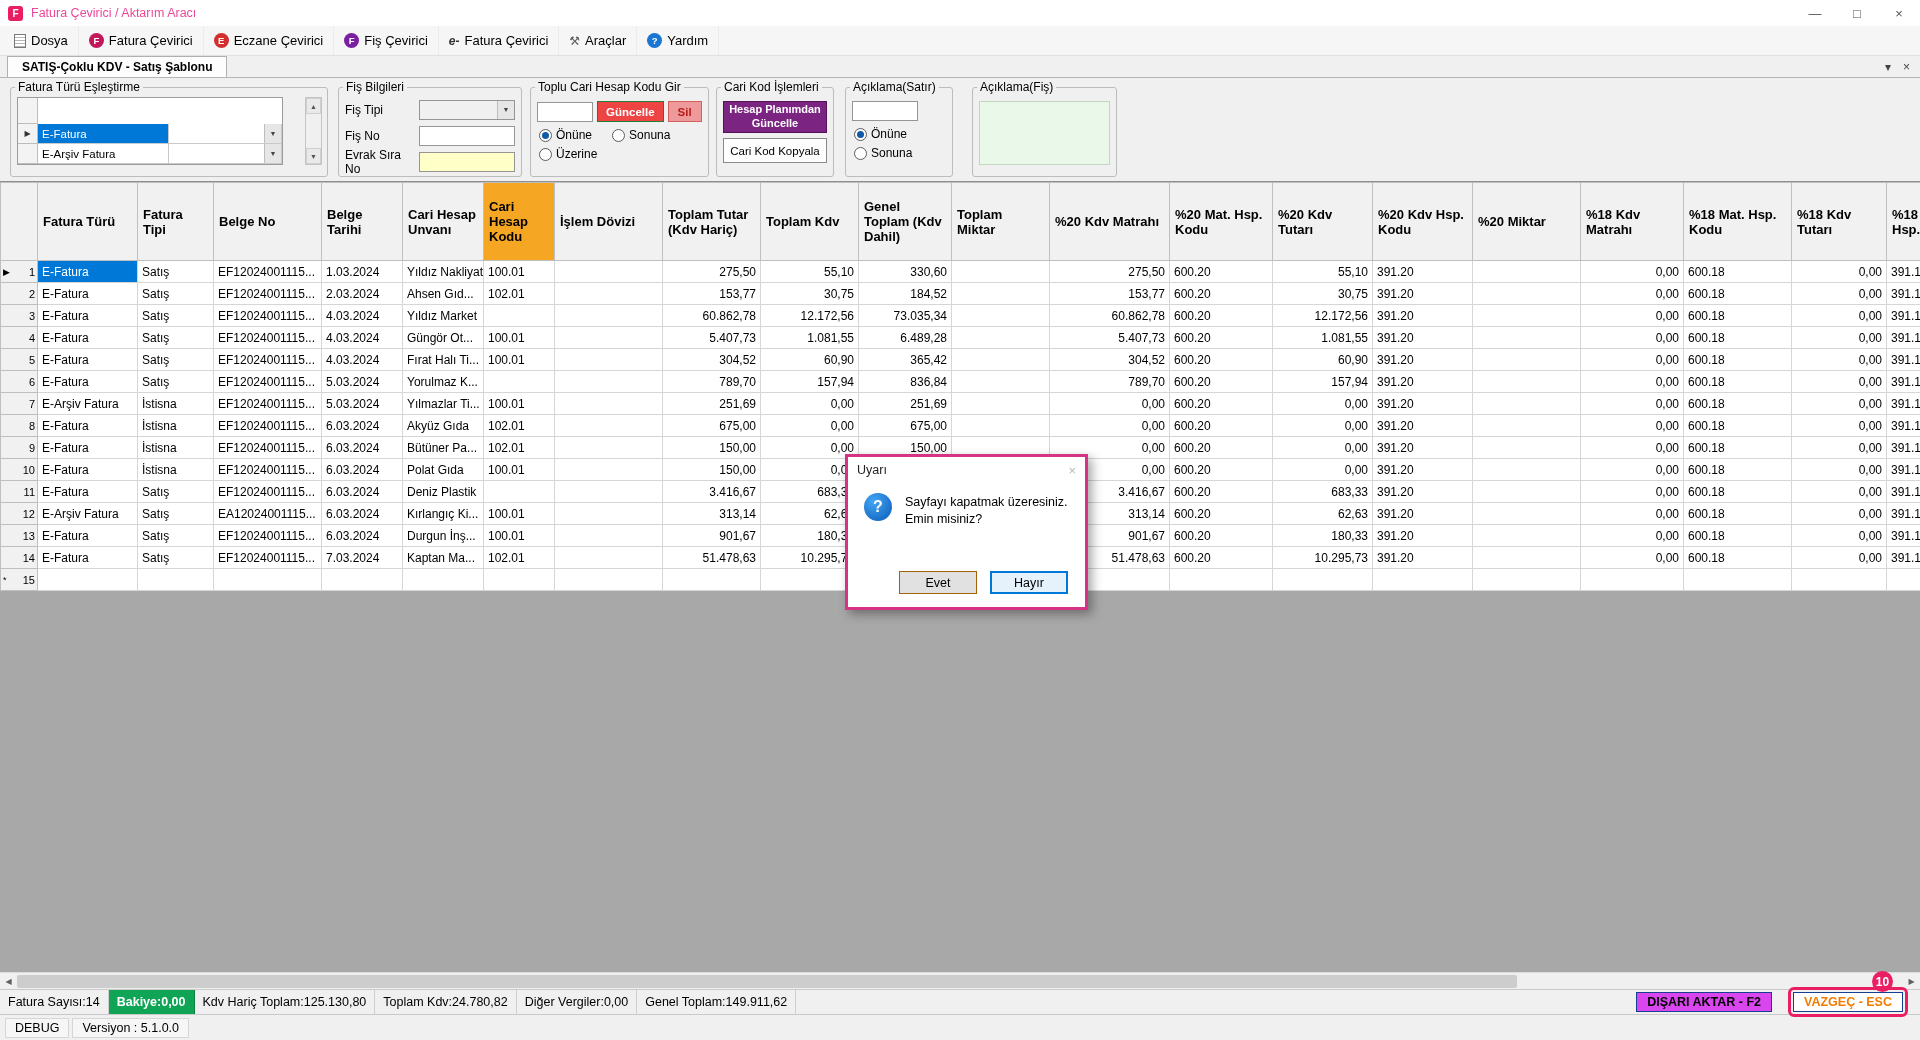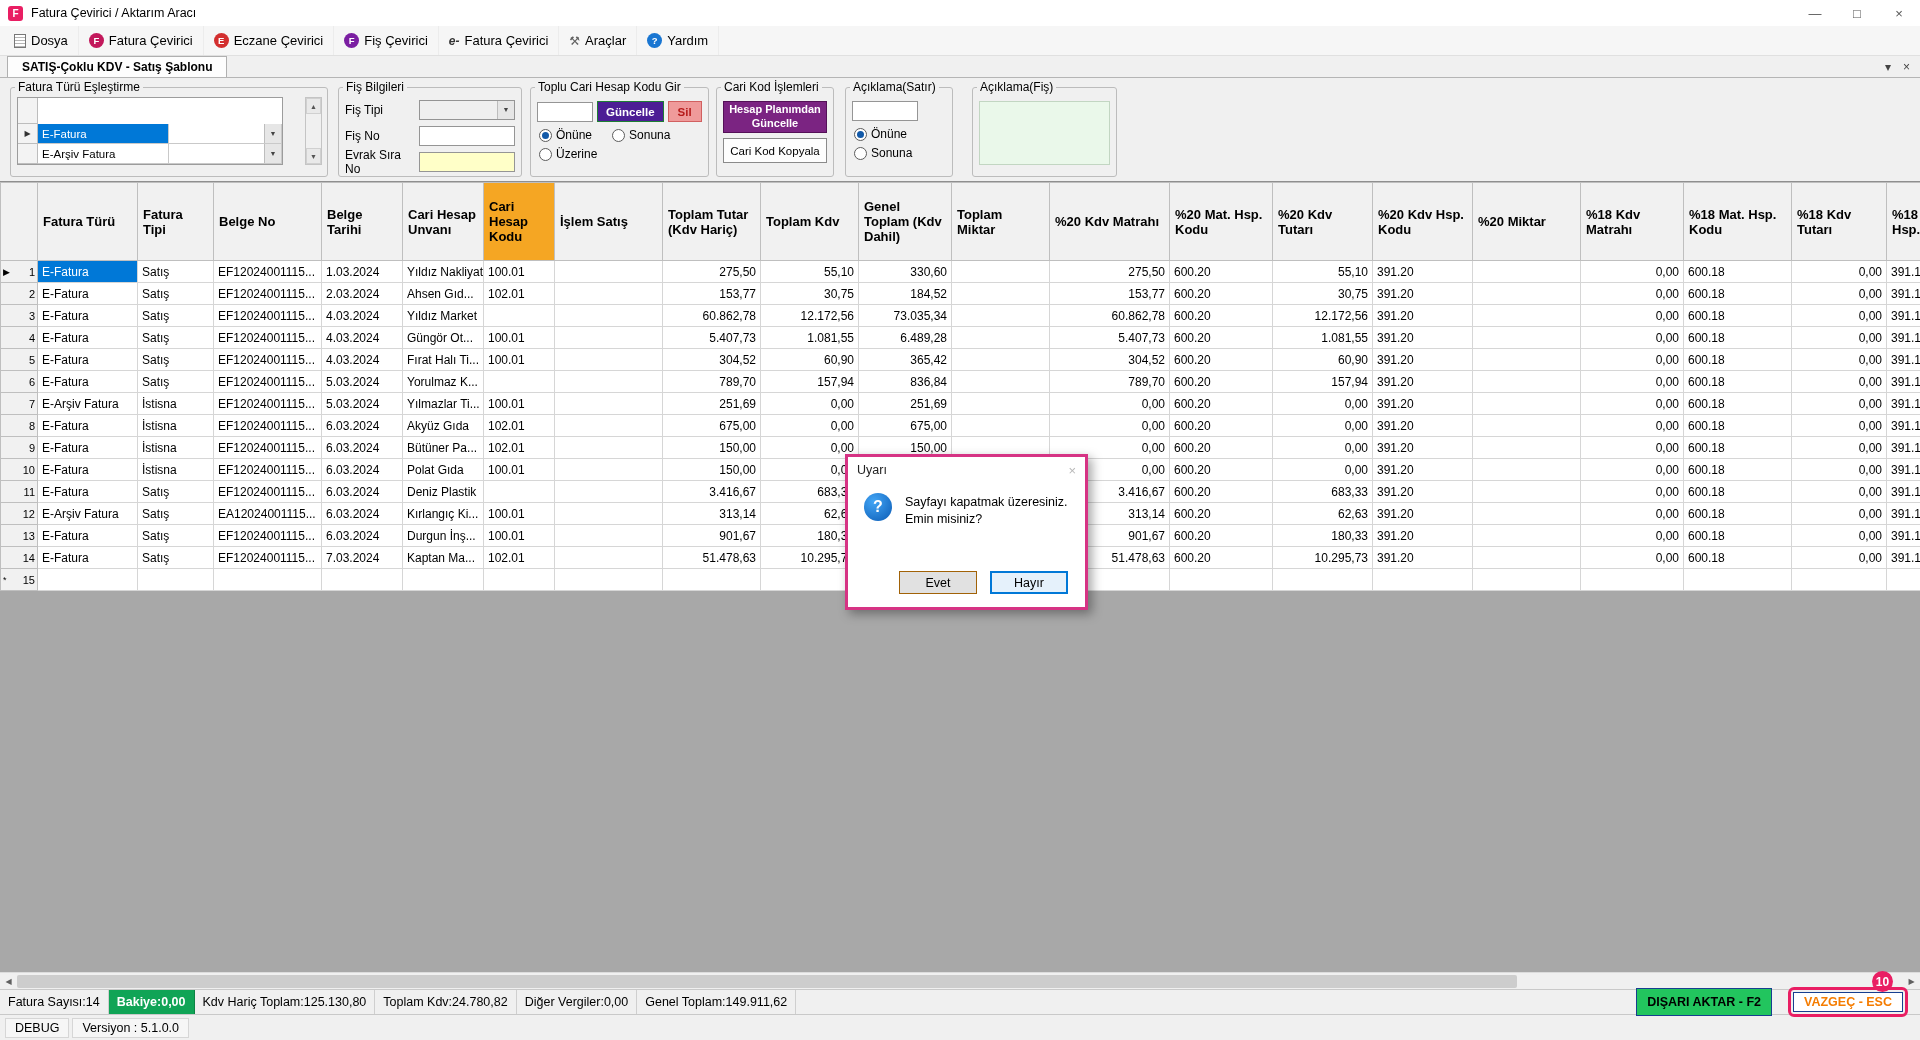--- a/index.html
+++ b/index.html
@@ -4,21 +4,21 @@
 <style>
   * { box-sizing: border-box; margin: 0; padding: 0; }
   html,body { width:1920px; height:1040px; }
   body {
     position: relative; overflow: hidden; background:#f0f0f0;
     font-family:"Liberation Sans","DejaVu Sans",sans-serif; font-size:12px; color:#000;
   }
   
   .titlebar { position:absolute; top:0; left:0; width:1920px; height:26px; background:#fff; display:flex; align-items:center; padding-left:8px; }
   .app-icon { width:15px; height:15px; background:#e91e63; color:#fff; font-weight:bold; font-size:10px; display:inline-flex; align-items:center; justify-content:center; border-radius:3px; }
-  .title-text { margin-left:8px; color:#000000; font-size:12.5px; }
+  .title-text { margin-left:8px; color:#ec4899; font-size:12.5px; }
   .win-controls { margin-left:auto; display:flex; height:100%; }
   .win-btn { width:42px; display:flex; align-items:center; justify-content:center; color:#555; font-size:13px; }
   
   .menubar { position:absolute; top:26px; left:0; width:1920px; height:30px; background:#f6f6f6; border-bottom:1px solid #e0e0e0; display:flex; align-items:center; padding-left:4px; }
   .menu-item { display:flex; align-items:center; gap:5px; padding:0 10px; height:100%; border-right:1px solid #ececec; font-size:13px; cursor:default; }
   .mi-circle { width:15px; height:15px; border-radius:50%; color:#fff; font-size:9.5px; font-weight:bold; display:inline-flex; align-items:center; justify-content:center; }
   .mi-doc { width:12px; height:14px; border:1px solid #777; background:repeating-linear-gradient(to bottom,#fff 0,#fff 2px,#b5b5b5 2px,#b5b5b5 3px); }
   .mi-glyph { font-size:12px; font-weight:bold; font-style:italic; }
   
   .tabstrip { position:absolute; top:56px; left:0; width:1920px; height:22px; background:#f0f0f0; border-bottom:1px solid #b5b5b5; display:flex; align-items:flex-end; padding-left:7px; }
@@ -46,21 +46,21 @@
   
   .form-row { height:21px; margin:5px 6px; display:flex; align-items:center; }
   .form-row label { width:74px; font-size:12px; }
   .txt { width:96px; height:20px; border:1px solid #959595; background:#fff; font:inherit; padding:0 3px; }
   .txt.yellow { background:#ffffc8; }
   .combo { width:96px; height:20px; border:1px solid #959595; background:#f0f0f0; display:flex; align-items:stretch; }
   .combo .cfield { flex:1; }
   
   .tc-row1 { display:flex; gap:4px; margin:7px 6px 6px; align-items:center; }
   .tc-input { width:56px; height:20px; border:1px solid #959595; background:#fff; font:inherit; padding:0 3px; }
-  .btn-guncelle { height:21px; padding:0 8px; background:#4c1d95; color:#fff; border:1px solid #1e7e34; font-size:11.5px; font-weight:bold; font-family:inherit; }
+  .btn-guncelle { height:21px; padding:0 8px; background:#ef4444; color:#fff; border:1px solid #1e7e34; font-size:11.5px; font-weight:bold; font-family:inherit; }
   .btn-sil { height:21px; padding:0 9px; background:#ef9a9a; color:#b71c1c; border:1px solid #d16060; font-size:11.5px; font-weight:bold; font-family:inherit; }
   .radio-row { display:flex; align-items:center; gap:4px; margin:5px 8px; font-size:12px; }
   .radio { width:13px; height:13px; border:1px solid #5c5c5c; border-radius:50%; background:#fff; position:relative; flex:none; }
   .radio.checked::after { content:""; position:absolute; inset:2px; border-radius:50%; background:#1259a8; }
   .rspace { margin-left:16px; }
   
   .btn-purple { display:block; margin:7px auto 5px; width:104px; height:32px; background:#7b2482; color:#fff; border:1px solid #541057; font-size:11px; font-weight:bold; line-height:1.25; font-family:inherit; }
   .btn-copy { display:block; margin:4px auto; width:104px; height:25px; background:#fdfdfd; border:1px solid #8a8a8a; font-size:11.5px; font-family:inherit; }
   
   .fis-textarea { margin:7px 6px; width:131px; height:64px; background:#eaf8ea; border:1px solid #c2d6c2; }
@@ -78,21 +78,21 @@
   
   .hscroll { position:absolute; top:972px; left:0; width:1920px; height:17px; background:#f0f0f0; border-top:1px solid #dcdcdc; }
   .hs-arrow { position:absolute; top:0; width:17px; height:17px; display:flex; align-items:center; justify-content:center; font-size:8px; color:#606060; }
   .hs-left{left:0;} .hs-right{right:0;}
   .hs-thumb { position:absolute; left:17px; top:2px; height:13px; width:1500px; background:#cdcdcd; border-radius:2px; }
   
   .statusbar { position:absolute; top:989px; left:0; width:1920px; height:25px; background:#f0f0f0; border-top:1px solid #c9c9c9; display:flex; align-items:center; z-index:20; overflow:visible; }
   .seg { height:100%; display:flex; align-items:center; padding:0 8px; border-right:1px solid #cfcfcf; font-size:12.5px; white-space:nowrap; }
   .seg.green { background:#10a456; color:#fff; border-right-color:#0c8344; font-weight:bold; }
   .sb-buttons { margin-left:auto; display:flex; align-items:center; gap:16px; padding-right:12px; }
-  .export-btn { height:28px; background:#22c55e; border:1px solid #173f8f; font-weight:bold; font-size:12.5px; padding:0 10px; color:#000; font-family:inherit; }
+  .export-btn { height:20px; background:#d946ef; border:1px solid #173f8f; font-weight:bold; font-size:12.5px; padding:0 10px; color:#000; font-family:inherit; }
   .cancel-wrap { position:relative; border:3px solid #e91e63; border-radius:6px; padding:2px; display:inline-flex; }
   .cancel-btn { height:20px; background:#fff; border:1px solid #173f8f; font-weight:bold; font-size:12.5px; padding:0 10px; color:#f57c00; font-family:inherit; }
   .badge { position:absolute; top:-19px; right:12px; width:21px; height:21px; border-radius:50%; background:#e91e63; color:#fff; font-weight:bold; font-size:12px; display:flex; align-items:center; justify-content:center; }
   
   .footer { position:absolute; top:1014px; left:0; width:1920px; height:26px; background:#f0f0f0; border-top:1px solid #c9c9c9; display:flex; align-items:center; padding-left:2px; }
   .fseg { display:flex; align-items:center; padding:0 9px; height:20px; border:1px solid #d6d6d6; margin-left:3px; font-size:12.5px; background:#f6f6f6; }
   
   .dialog { position:absolute; left:845px; top:454px; width:243px; height:156px; background:#fff; border:3px solid #d63384; box-shadow:4px 4px 10px rgba(0,0,0,0.35); z-index:50; }
   .dlg-title { height:26px; display:flex; align-items:center; padding:0 9px; font-size:12.5px; color:#222; }
   .dlg-close { margin-left:auto; color:#b8b8b8; font-size:13px; }
@@ -283,21 +283,21 @@
       </colgroup>
     <thead>
         <tr id="grid-header-row">
           <th></th>
           <th>Fatura Türü</th>
           <th>Fatura Tipi</th>
           <th>Belge No</th>
           <th>Belge Tarihi</th>
           <th>Cari Hesap Unvanı</th>
           <th class="hl">Cari Hesap Kodu</th>
-          <th>İşlem Satış</th>
+          <th>İşlem Dövizi</th>
           <th>Toplam Tutar (Kdv Hariç)</th>
           <th>Toplam Kdv</th>
           <th>Genel Toplam (Kdv Dahil)</th>
           <th>Toplam Miktar</th>
           <th>%20 Kdv Matrahı</th>
           <th>%20 Mat. Hsp. Kodu</th>
           <th>%20 Kdv Tutarı</th>
           <th>%20 Kdv Hsp. Kodu</th>
           <th>%20 Miktar</th>
           <th>%18 Kdv Matrahı</th>

